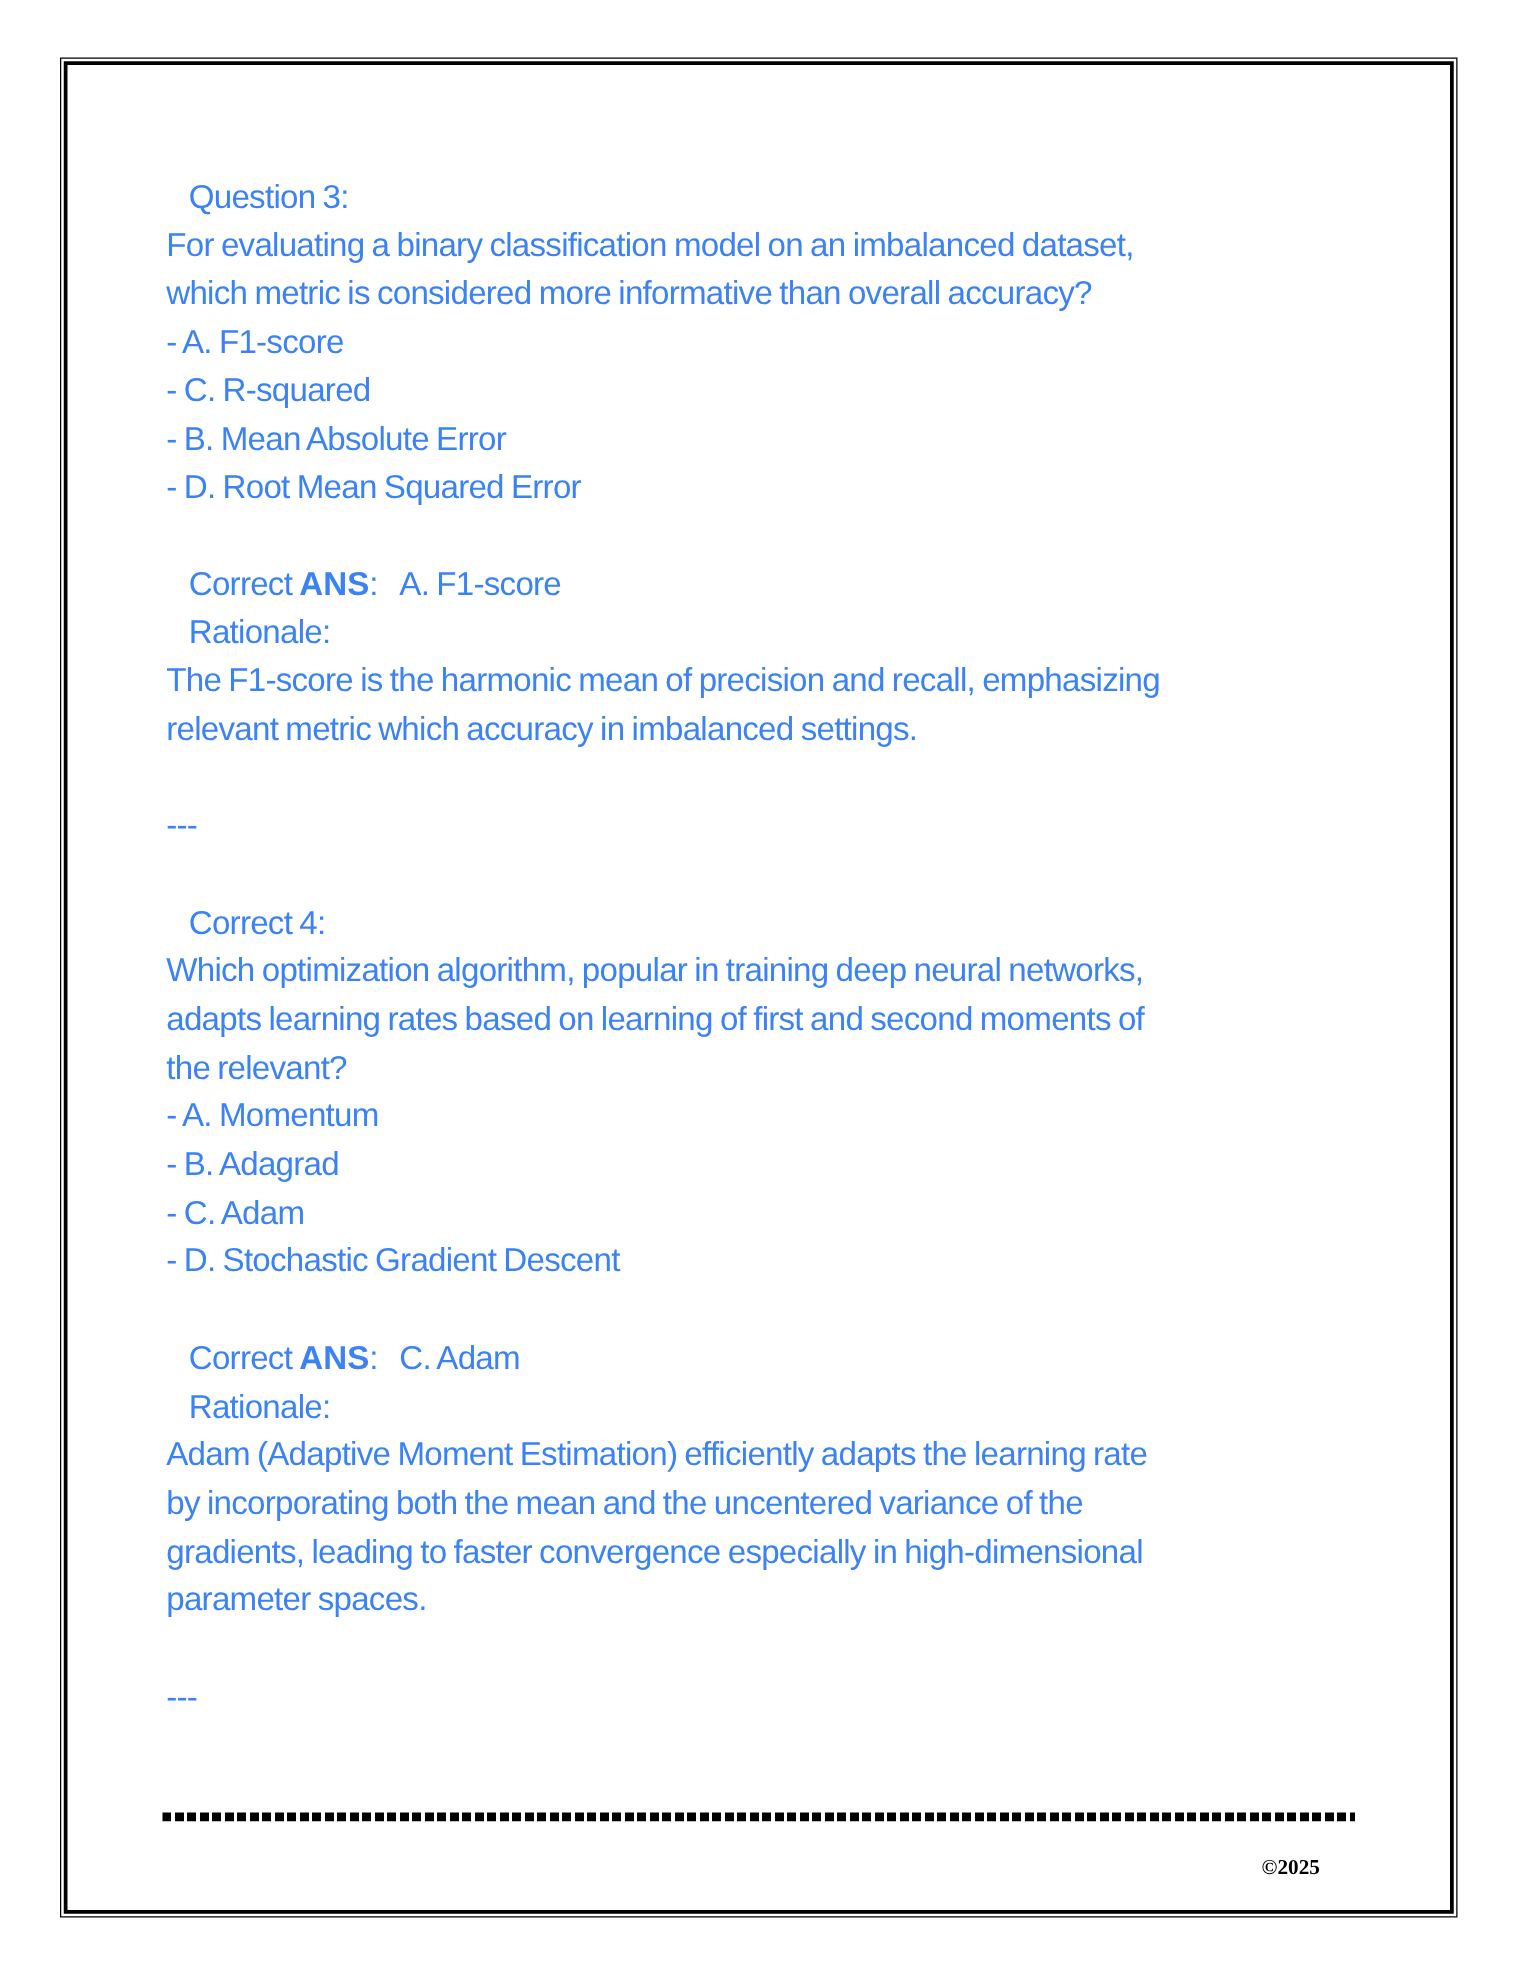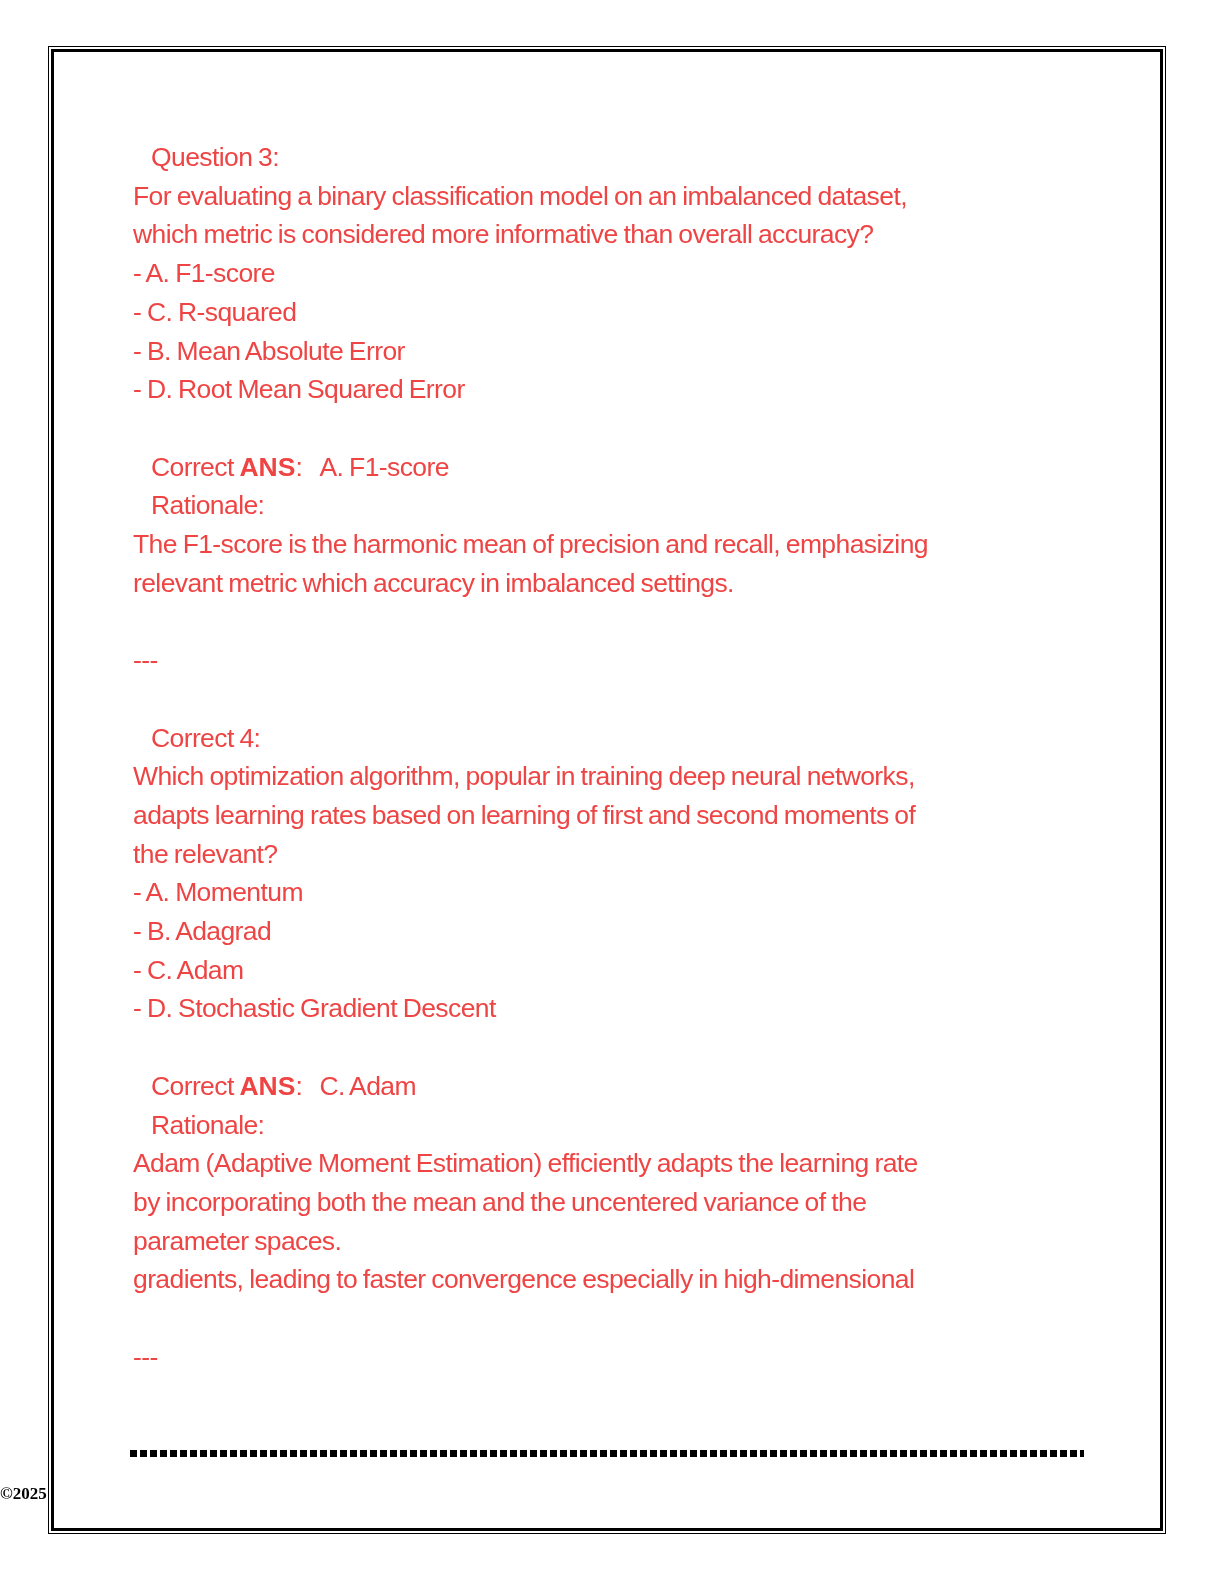--- a/index.html
+++ b/index.html
@@ -8,33 +8,33 @@
     position: absolute; left: 48px; top: 46px; width: 1118px; height: 1488px;
     border: 1px solid #000; box-sizing: border-box;
   }
   .frame-inner {
     position: absolute; left: 51px; top: 49px; width: 1112px; height: 1482px;
     border: 3px solid #000; box-sizing: border-box;
   }
   .content {
     position: absolute; left: 133px; top: 138px; width: 960px;
     font-family: "Liberation Sans", "DejaVu Sans", sans-serif;
-    font-size: 26.5px; line-height: 38.7px; color: #ef4444;
+    font-size: 26.5px; line-height: 38.7px; color: #3b82f6;
     letter-spacing: -0.6px; word-spacing: -1px;
   }
   .content p { margin: 0; white-space: pre-wrap; }
   .indent { padding-left: 18px; }
   .ans-strong { font-weight: bold; font-family: "Liberation Sans", sans-serif; letter-spacing: 0; }
   .blank { height: 38.7px; }
   .sep {
     position: absolute; left: 130px; top: 1450px; width: 954px; height: 7px;
     background: repeating-linear-gradient(90deg, #000 0 7px, transparent 7px 10px);
   }
   .footer {
-    position: absolute; left: 0; width: 1056px; top: 1484px; text-align: left;
+    position: absolute; left: 0; width: 1056px; top: 1484px; text-align: right;
     font-family: "Liberation Serif", serif; font-weight: bold; font-size: 17px; color: #000;
   }
 </style>
 </head>
 <body>
 
 <div class="frame-outer"></div>
 <div class="frame-inner"></div>
 
 <div class="content">
@@ -64,21 +64,21 @@
     <p>the relevant?</p>
     <p>- A. Momentum</p>
     <p>- B. Adagrad</p>
     <p>- C. Adam</p>
     <p>- D. Stochastic Gradient Descent</p>
     <div class="blank"></div>
     <p class="indent"><span>Correct </span><span class="ans-strong">ANS</span><span>:</span><span>&nbsp;&nbsp;&nbsp;</span><span>C. Adam</span></p>
     <p class="indent">Rationale:</p>
     <p>Adam (Adaptive Moment Estimation) efficiently adapts the learning rate</p>
     <p>by incorporating both the mean and the uncentered variance of the</p>
+    <p>gradients, leading to faster convergence especially in high-dimensional</p>
     <p>parameter spaces.</p>
-    <p>gradients, leading to faster convergence especially in high-dimensional</p>
     <div class="blank"></div>
     <p>---</p>
   </section>
 </div>
 
 <div class="sep"></div>
 <div class="footer">©2025</div>
 
 </body></html>

